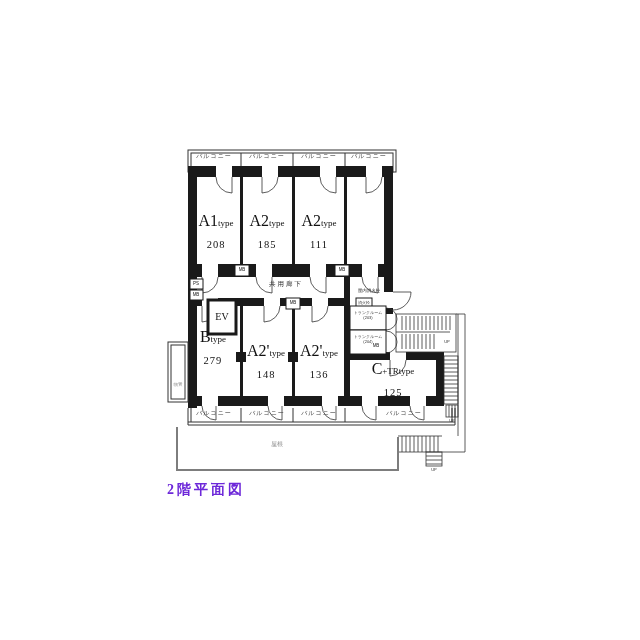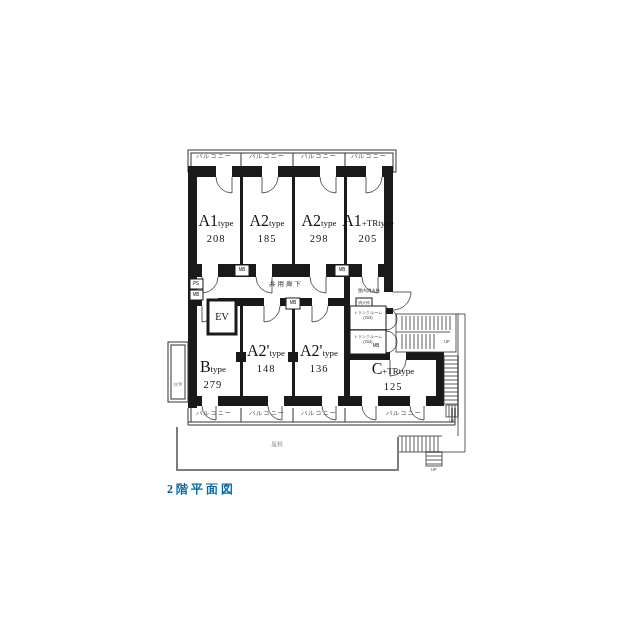--- a/index.html
+++ b/index.html
@@ -9,24 +9,24 @@
   .lbl{position:absolute;white-space:nowrap;color:#333;transform:translateX(-50%);}
   .bal{font-size:6px;letter-spacing:1px;color:#444;}
   .mid{font-size:6.5px;letter-spacing:2px;color:#222;}
   .tiny{font-size:4.5px;color:#222;}
   .micro{font-size:4px;color:#333;line-height:1.25;text-align:center;}
   .gray{color:#8f8f8f;}
   .unit{position:absolute;transform:translateX(-50%);text-align:center;line-height:1.1;
         font-family:"Liberation Serif",serif;color:#111;white-space:nowrap;}
   .unit .big{font-size:16px;}
   .unit .small{font-size:9px;}
-  .unit .num{display:block;font-size:10.5px;letter-spacing:1px;margin-top:3px;}
+  .unit .num{display:block;font-size:10.5px;letter-spacing:1px;margin-top:9px;}
   .ev{font-size:10px;font-family:"Liberation Serif",serif;color:#111;}
   .title{position:absolute;left:167px;top:481px;font-family:"Liberation Serif",serif;
-         font-size:12px;letter-spacing:3px;color:#0369a1;font-weight:600;text-align:right;}
+         font-size:14px;letter-spacing:3px;color:#6d28d9;font-weight:600;text-align:right;}
 </style>
 </head>
 <body>
 
 <div class="canvas">
 
   <svg class="plan-svg" width="640" height="640" viewBox="0 0 640 640">
 
     <g fill="none" stroke="#333" stroke-width="1">
       <rect x="188" y="150" width="208" height="22"></rect>
@@ -154,27 +154,23 @@
   <div class="unit" style="left:216px;top:212px;">
     <span class="big">A1</span><span class="small">type</span>
     <span class="num">208</span>
   </div>
   <div class="unit" style="left:267px;top:212px;">
     <span class="big">A2</span><span class="small">type</span>
     <span class="num">185</span>
   </div>
   <div class="unit" style="left:319px;top:212px;">
     <span class="big">A2</span><span class="small">type</span>
-    <span class="num">298</span>
-  </div>
-  <div class="unit" style="left:368px;top:212px;">
-    <span class="big">A1</span><span class="small">+TRtype</span>
-    <span class="num">205</span>
-  </div>
-  <div class="unit" style="left:213px;top:358px;">
+    <span class="num">111</span>
+  </div>
+  <div class="unit" style="left:213px;top:328px;">
     <span class="big">B</span><span class="small">type</span>
     <span class="num">279</span>
   </div>
   <div class="unit" style="left:266px;top:342px;">
     <span class="big">A2'</span><span class="small">type</span>
     <span class="num">148</span>
   </div>
   <div class="unit" style="left:319px;top:342px;">
     <span class="big">A2'</span><span class="small">type</span>
     <span class="num">136</span>

